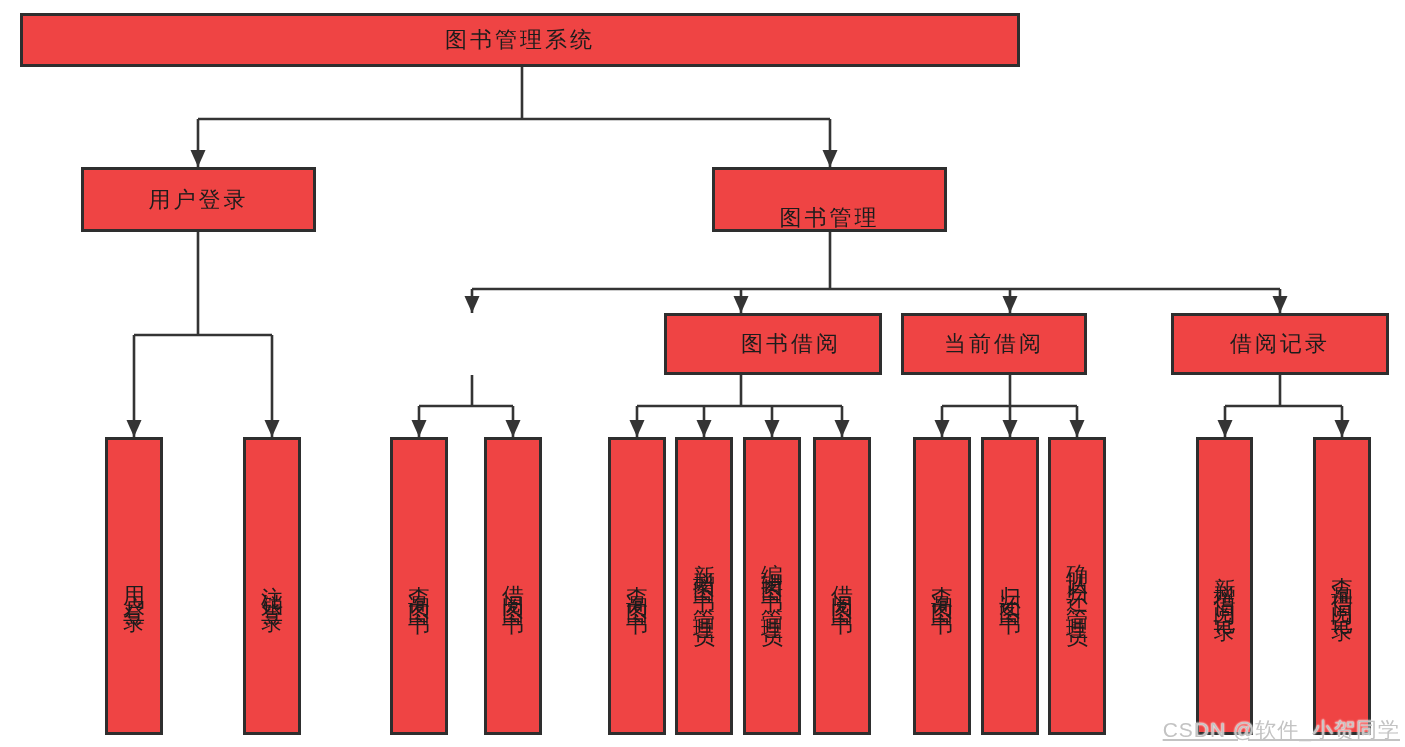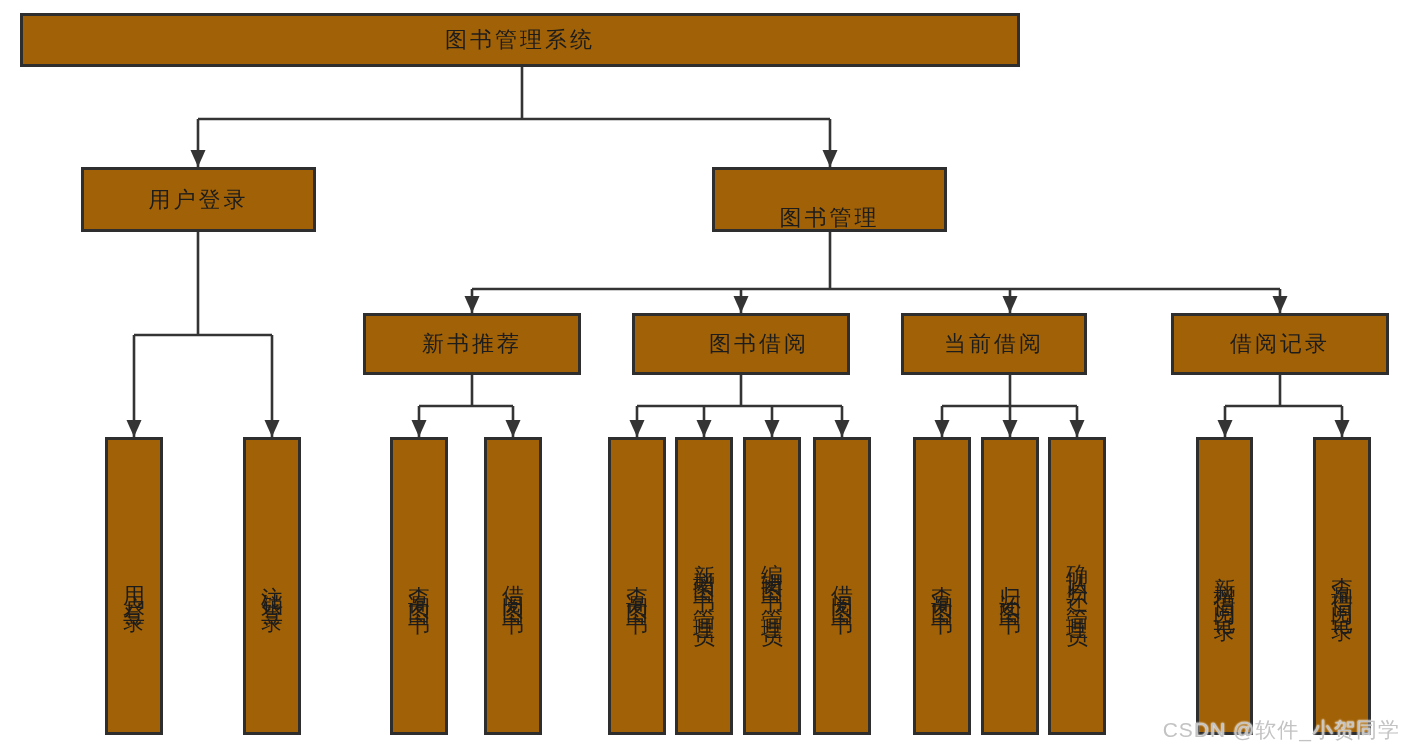--- a/index.html
+++ b/index.html
@@ -2,35 +2,36 @@
 <html><head>
 <meta charset="utf-8">
 <style>
   html,body{margin:0;padding:0;background:#ffffff;}
   .stage{
     position:relative;width:1405px;height:747px;background:#ffffff;overflow:hidden;
     font-family:"Liberation Sans","DejaVu Sans",sans-serif;color:#1c1c1c;
   }
   .wires{position:absolute;left:0;top:0;width:1405px;height:747px;}
   .box{
-    position:absolute;background:#a16207;border:3px solid #2e2e2e;box-sizing:border-box;
+    position:absolute;background:#ef4444;border:3px solid #2e2e2e;box-sizing:border-box;
     display:flex;align-items:center;justify-content:center;
   }
   .box .lbl{
     font-size:22px;letter-spacing:3px;line-height:1;white-space:nowrap;color:#1c1c1c;
   }
   .box.v .lbl{
     writing-mode:vertical-rl;text-orientation:mixed;
     font-size:22px;letter-spacing:9px;line-height:1;white-space:normal;
   }
   .watermark{
     position:absolute;right:5px;bottom:3px;
     font-size:21px;letter-spacing:1px;color:#c3c3c3;
     text-shadow:0 0 2px #ffffff,0 0 2px #ffffff;
     pointer-events:none;
+    text-decoration:underline;
   }
 </style>
 </head>
 <body>
 
 <div class="stage">
 
   <svg class="wires" width="1405" height="747" viewBox="0 0 1405 747">
     <defs>
       <marker id="ah" markerUnits="userSpaceOnUse" markerWidth="20" markerHeight="20" refX="17" refY="9" orient="auto">
@@ -85,24 +86,21 @@
     <span class="lbl">图书管理系统</span>
   </div>
 
   <div class="box h" style="left:81px;top:167px;width:235px;height:65px;">
     <span class="lbl">用户登录</span>
   </div>
   <div class="box h" style="left:712px;top:167px;width:235px;height:65px;align-items:flex-end;">
     <span class="lbl">图书管理</span>
   </div>
 
-  <div class="box h" style="left:363px;top:313px;width:218px;height:62px;">
-    <span class="lbl">新书推荐</span>
-  </div>
-  <div class="box h" style="left:632px;top:313px;width:218px;height:62px;padding-left:36px;">
+  <div class="box h" style="left:664px;top:313px;width:218px;height:62px;padding-left:36px;">
     <span class="lbl">图书借阅</span>
   </div>
   <div class="box h" style="left:901px;top:313px;width:186px;height:62px;">
     <span class="lbl">当前借阅</span>
   </div>
   <div class="box h" style="left:1171px;top:313px;width:218px;height:62px;">
     <span class="lbl">借阅记录</span>
   </div>
 
   <div class="box v" style="left:105px;top:437px;width:58px;height:298px;">

